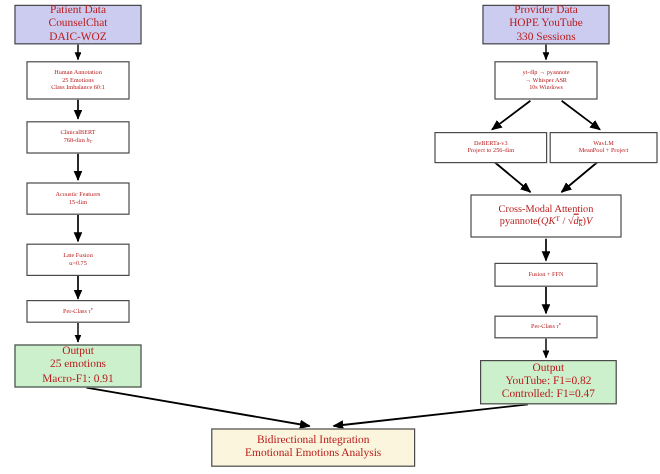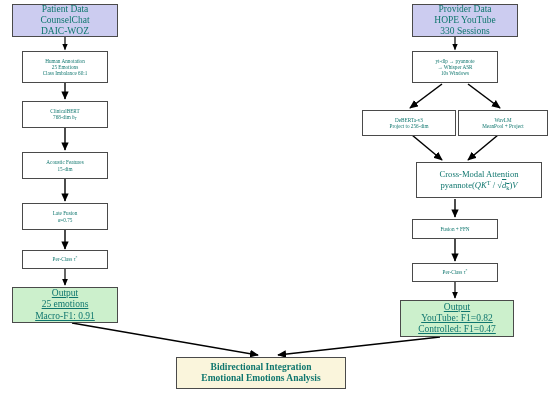--- a/index.html
+++ b/index.html
@@ -6,21 +6,21 @@
     margin: 0;
     padding: 0;
     background: #ffffff;
   }
   #diagram-root {
     position: relative;
     width: 550px;
     height: 395px;
     background: #ffffff;
     font-family: "Liberation Serif", "DejaVu Serif", serif;
-    color: #0f766e;
+    color: #b91c1c;
     overflow: hidden;
   }
   svg.edges {
     position: absolute;
     left: 0;
     top: 0;
     width: 550px;
     height: 395px;
     pointer-events: none;
   }
@@ -37,21 +37,21 @@
     background: #ffffff;
     z-index: 2;
   }
   .node .ln { display: block; white-space: nowrap; }
   
   .big   { font-size: 9.5px; }
   .small { font-size: 5.2px; }
   .mid   { font-size: 8.6px; }
   
   .fill-lav   { background: #ccccf0; }
-  .fill-green { background: #ccf0cc; text-decoration: underline; }
+  .fill-green { background: #ccf0cc; }
   .fill-cream { background: #faf5dc; }
   .fill-white { background: #ffffff; }
   sub { font-size: 0.72em; vertical-align: -0.28em; }
   sup { font-size: 0.72em; vertical-align: 0.42em; }
   i   { font-style: italic; }
   .frac-sqrt { text-decoration: overline; }
 </style>
 </head>
 <body>
 
@@ -117,21 +117,21 @@
   <div class="node small fill-white" style="left:22px; top:250px; width:86px; height:19px;">
     <span class="ln"><span>Per-Class </span><i>τ</i><sup>*</sup></span>
   </div>
 
   <div class="node big fill-green" style="left:12px; top:287px; width:106px; height:36px;">
     <span class="ln">Output</span>
     <span class="ln">25 emotions</span>
     <span class="ln">Macro-F1:  0.91</span>
   </div>
 
-  <div class="node big fill-lav" style="left:402px; top:4px; width:106px; height:33px;margin-left:10px;">
+  <div class="node big fill-lav" style="left:402px; top:4px; width:106px; height:33px;">
     <span class="ln">Provider Data</span>
     <span class="ln">HOPE YouTube</span>
     <span class="ln">330 Sessions</span>
   </div>
 
   <div class="node small fill-white" style="left:412px; top:51px; width:86px; height:32px;">
     <span class="ln">yt-dlp → pyannote</span>
     <span class="ln">→ Whisper ASR</span>
     <span class="ln">10s Windows</span>
   </div>
@@ -139,37 +139,37 @@
   <div class="node small fill-white" style="left:362px; top:110px; width:94px; height:26px;">
     <span class="ln">DeBERTa-v3</span>
     <span class="ln">Project to 256-dim</span>
   </div>
 
   <div class="node small fill-white" style="left:458px; top:110px; width:90px; height:26px;">
     <span class="ln">WavLM</span>
     <span class="ln">MeanPool + Project</span>
   </div>
 
-  <div class="node mid fill-white" style="left:392px; top:162px; width:126px; height:36px;margin-left:24px;">
+  <div class="node mid fill-white" style="left:392px; top:162px; width:126px; height:36px;">
     <span class="ln">Cross-Modal Attention</span>
     <span class="ln"><span>pyannote(</span><i>Q</i><i>K</i><sup>T</sup><span> / </span><span>√</span><span class="frac-sqrt"><i>d</i><sub>k</sub></span><span>)</span><i>V</i></span>
   </div>
 
   <div class="node small fill-white" style="left:412px; top:219px; width:86px; height:20px;">
     <span class="ln">Fusion + FFN</span>
   </div>
 
   <div class="node small fill-white" style="left:412px; top:263px; width:86px; height:19px;">
     <span class="ln"><span>Per-Class </span><i>τ</i><sup>*</sup></span>
   </div>
 
   <div class="node big fill-green" style="left:400px; top:300px; width:114px; height:37px;">
     <span class="ln">Output</span>
     <span class="ln">YouTube:  F1=0.82</span>
     <span class="ln">Controlled:  F1=0.47</span>
   </div>
 
-  <div class="node big fill-cream" style="left:176px; top:357px; width:170px; height:32px;font-weight:bold;">
+  <div class="node big fill-cream" style="left:176px; top:357px; width:170px; height:32px;">
     <span class="ln">Bidirectional Integration</span>
     <span class="ln">Emotional Emotions Analysis</span>
   </div>
 
 </div>
 
 </body></html>

